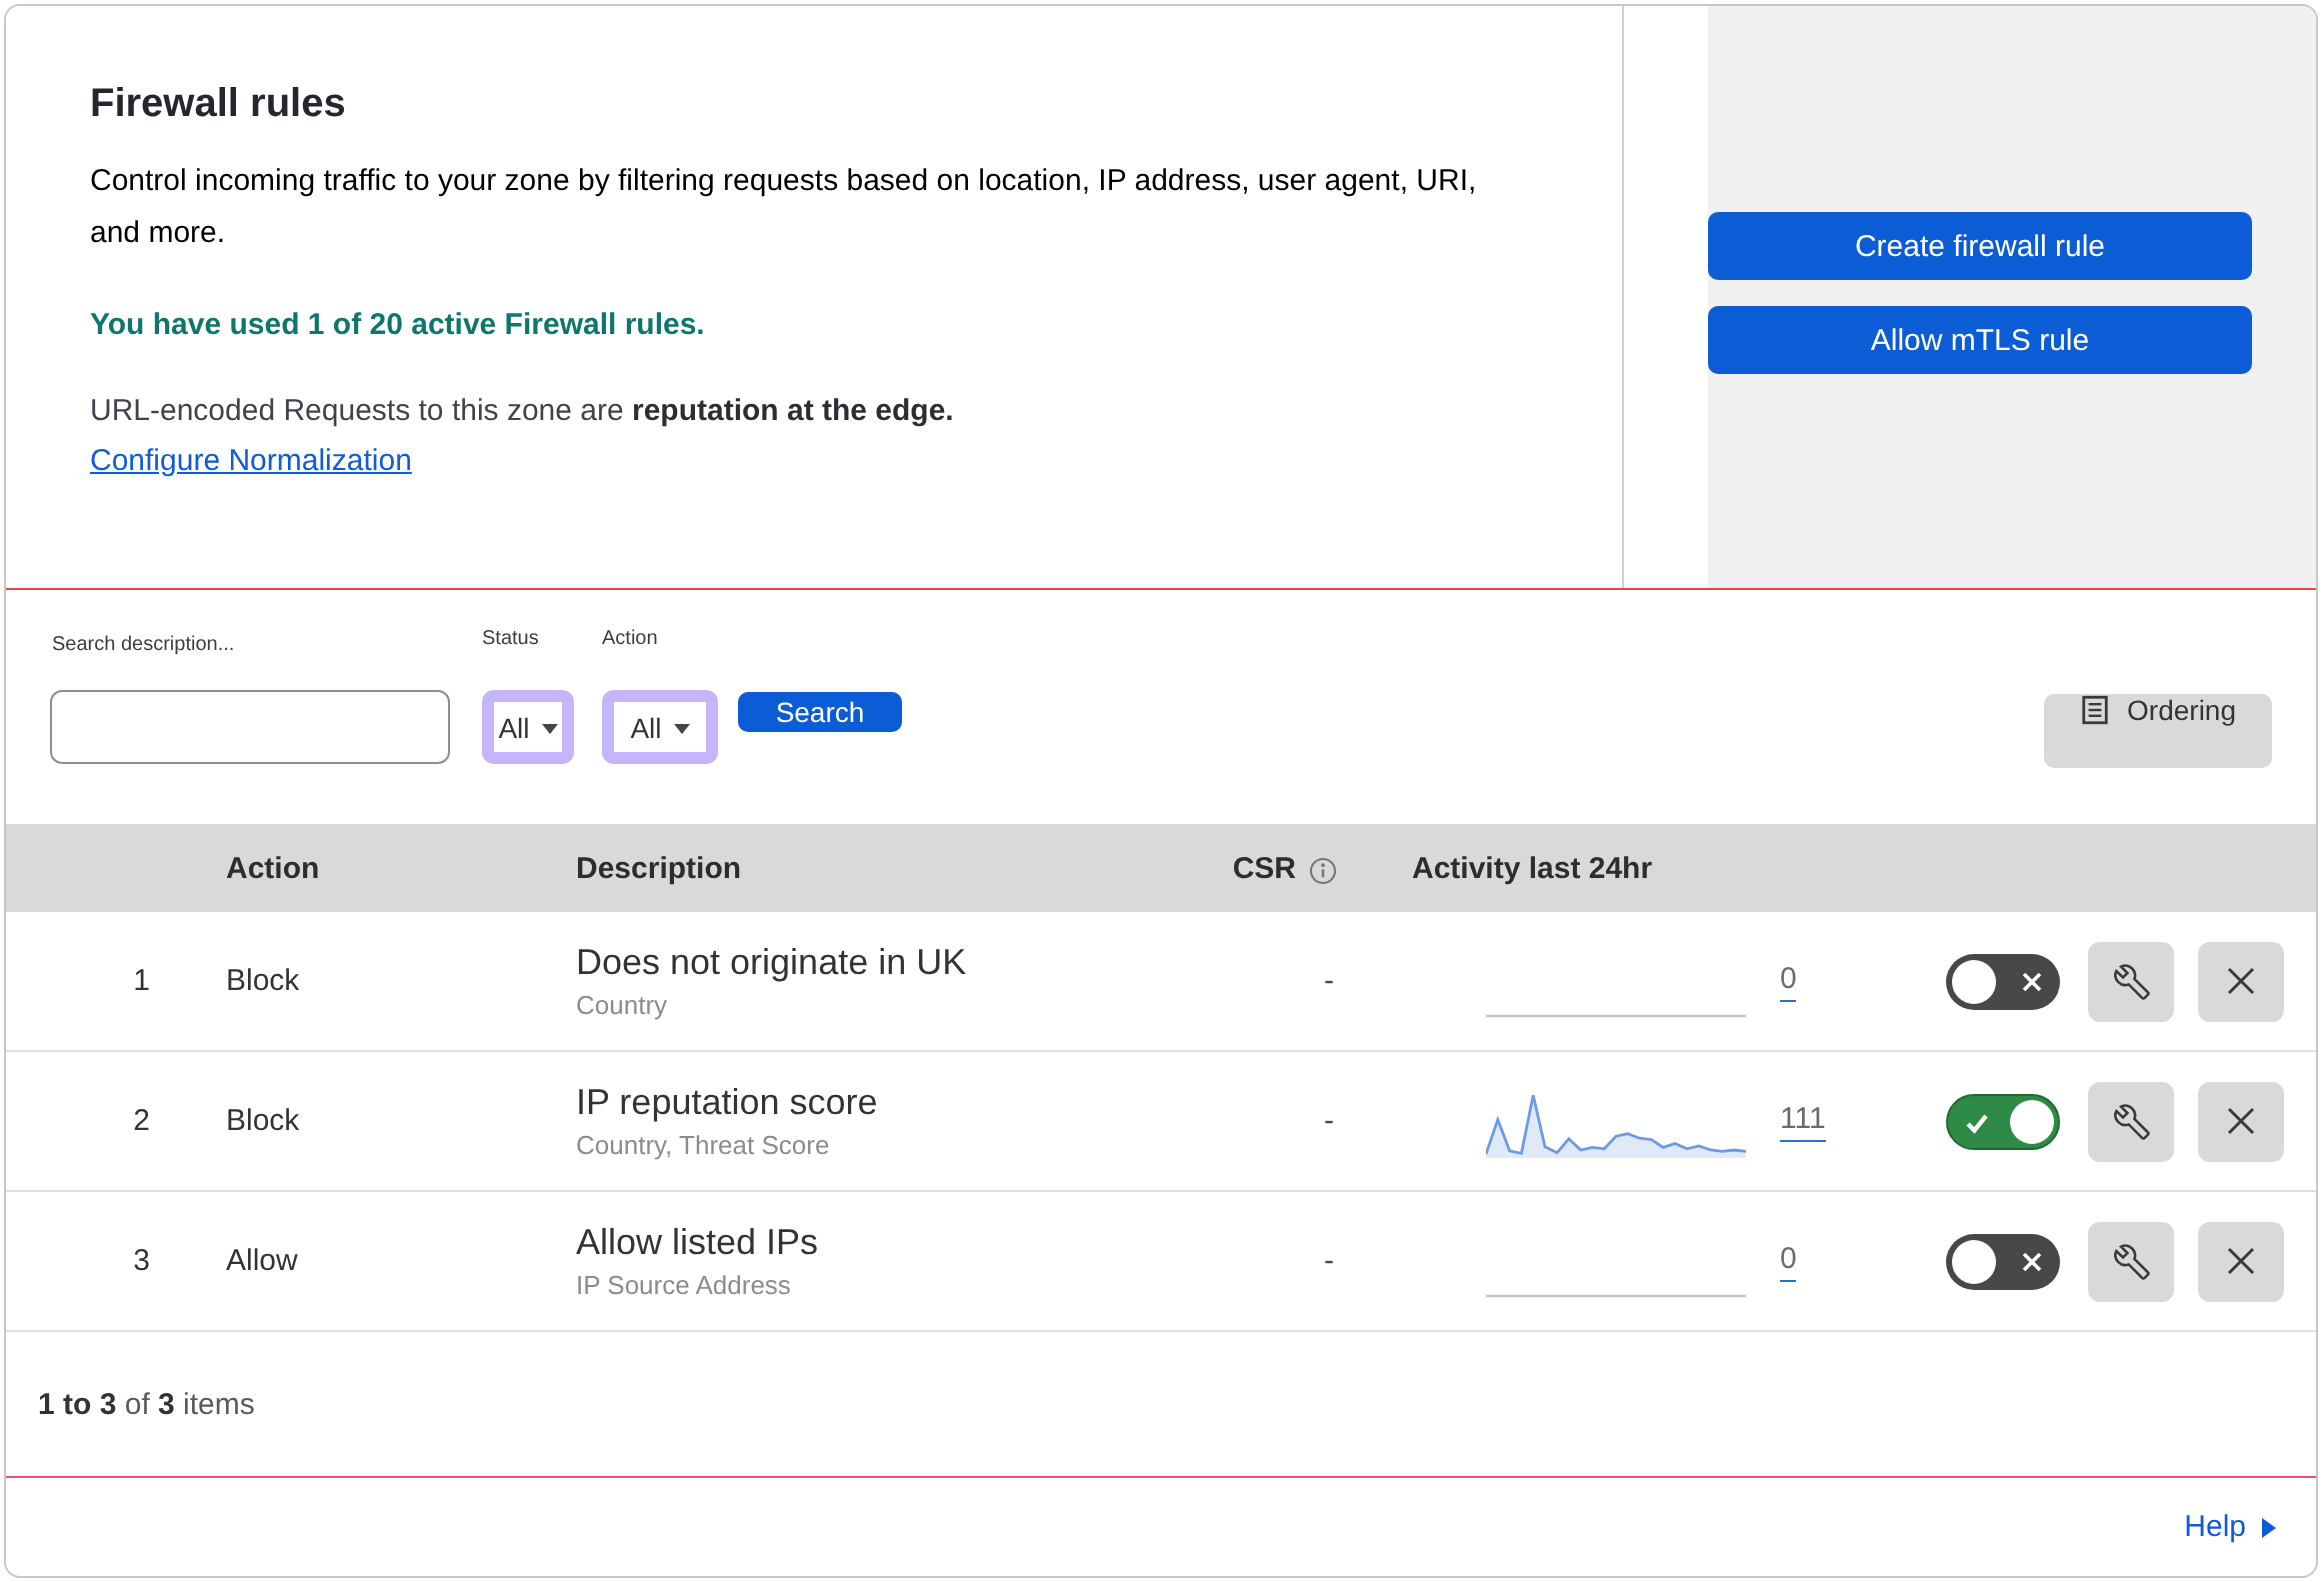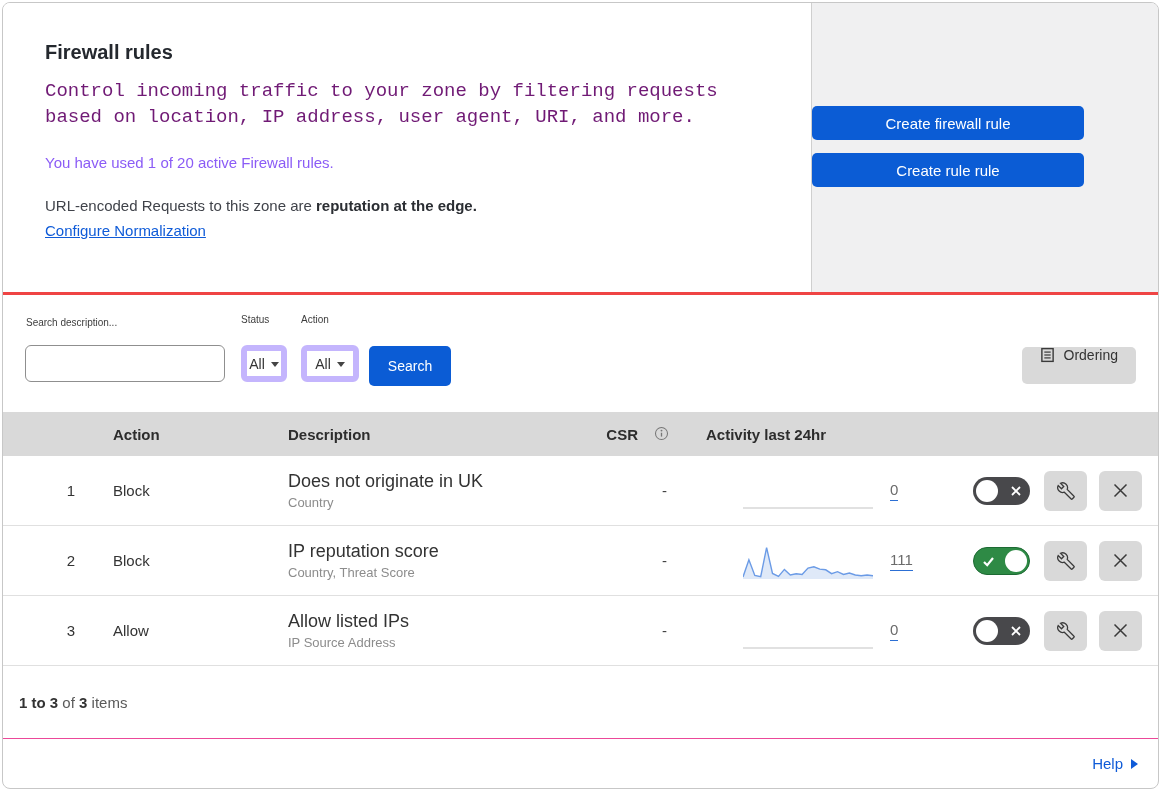--- a/index.html
+++ b/index.html
@@ -2,25 +2,25 @@
 <html><head>
 <meta charset="utf-8">
 <style>
   * { box-sizing: border-box; }
   html,body { margin:0; padding:0; width:1161px; height:791px; background:#fff;
     font-family:"Liberation Sans", sans-serif; color:#333; }
   .app { position:absolute; inset:2px; border:1px solid #c7c7c7; border-radius:8px;
     overflow:hidden; background:#fff; display:flex; flex-direction:column; }
 
   
-  .hero { display:flex; height:292px; border-bottom:3px solid #ef4444; flex:0 0 auto; }
+  .hero { display:flex; height:292px; border-bottom:1px solid #ef4444; flex:0 0 auto;gap:42px; }
   .hero-left { width:809px; background:#fff; border-right:1px solid #cfcfcf; padding:38px 48px 0 42px; }
   .hero-title { font-size:20px; font-weight:bold; color:#24282e; margin:0 0 14px 0; }
-  .hero-desc { font-size:19px; line-height:26px; color:#701a75; max-width:715px; margin:0 0 24px 0;font-family:Liberation Mono, monospace; }
-  .hero-usage { font-size:15px; font-weight:normal; color:#8b5cf6; margin:18px 0 26px 0; }
+  .hero-desc { font-size:15px; line-height:26px; color:#000000; max-width:715px; margin:0 0 24px 0; }
+  .hero-usage { font-size:15px; font-weight:bold; color:#0f766e; margin:18px 0 26px 0; }
   .hero-norm { font-size:15px; color:#40434a; margin:0 0 8px 0; }
   .hero-norm b { color:#2b2e33; }
   .hero-link { font-size:15px; color:#0f5bd8; text-decoration:underline; cursor:pointer; }
   .hero-right { flex:1; background:#f0f0f1; padding-top:103px; display:flex; flex-direction:column; align-items:flex-start; gap:13px; }
   .btn-primary { width:272px; height:34px; background:#0b5cd5; color:#fff; border:none; border-radius:5px;
     font-size:15px; font-family:inherit; cursor:pointer; }
 
   
   .filters { position:relative; height:117px; flex:0 0 auto; }
   .filters label { position:absolute; font-size:10px; color:#3d3d3d; }
@@ -28,31 +28,31 @@
   .lbl-status { left:238px; top:19px; }
   .lbl-action { left:298px; top:19px; }
   .search-box { position:absolute; left:22px; top:50px; width:200px; height:37px;
     border:1px solid #8f8f8f; border-radius:6px; background:#fff; display:flex; align-items:center; padding-left:10px; }
   .search-box input { border:none; outline:none; flex:1; height:100%; font-size:14px; font-family:inherit; background:transparent; margin-left:8px; }
   .dropdown { position:absolute; top:50px; height:37px; border:6px solid #c4b5fd; border-radius:6px;
     background:#fff; display:flex; align-items:center; justify-content:center; gap:6px; font-size:14px; color:#333; cursor:pointer; }
   .dd-status { left:238px; width:46px; }
   .dd-action { left:298px; width:58px; }
   .caret { width:0; height:0; border-left:4px solid transparent; border-right:4px solid transparent; border-top:5px solid #454545; margin-top:1px; }
-  .btn-search { position:absolute; left:366px; top:51px; width:82px; height:40px; background:#0b5cd5; color:#fff;
+  .btn-search { position:absolute; left:366px; top:51px; width:82px; height:20px; background:#0b5cd5; color:#fff;
     border:none; border-radius:5px; font-size:14px; font-family:inherit; cursor:pointer; }
   .btn-ordering { position:absolute; right:22px; top:52px; height:37px; padding:0 18px; background:#d9d9d9; color:#333;
     border:none; border-radius:5px; font-size:14px; font-family:inherit; display:flex; align-items:flex-start; gap:9px; cursor:pointer; }
 
   
   .thead { height:44px; background:#d9d9d9; display:grid; grid-template-columns:95px 175px 320px 80px 245px 1fr;
     align-items:center; font-size:15px; font-weight:bold; color:#2d2d2d; flex:0 0 auto; }
   .th-action { grid-column:2; padding-left:15px; }
   .th-desc { grid-column:3; padding-left:15px; }
-  .th-csr { grid-column:4; justify-self:end; padding-right:4px; display:flex; align-items:flex-start; gap:16px; }
+  .th-csr { grid-column:4; justify-self:end; padding-right:4px; display:flex; align-items:flex-end; gap:6px; }
   .th-activity { grid-column:5; padding-left:33px; }
   .trow { height:70px; display:grid; grid-template-columns:95px 175px 320px 80px 245px 1fr;
     align-items:center; border-bottom:1px solid #e0e0e0; }
   .col-num { justify-self:end; padding-right:23px; font-size:15px; color:#333; }
   .col-action { padding-left:15px; font-size:15px; color:#333; }
   .col-desc { padding-left:15px; }
   .desc-main { font-size:18px; color:#333; }
   .desc-sub { font-size:13px; color:#8c8c8c; margin-top:3px; }
   .col-csr { justify-self:end; padding-right:6px; font-size:15px; color:#444; }
   .col-activity { display:flex; align-items:center; padding-left:70px; }
@@ -90,21 +90,21 @@
   <div class="hero">
     <div class="hero-left">
       <h1 class="hero-title">Firewall rules</h1>
       <p class="hero-desc">Control incoming traffic to your zone by filtering requests based on location, IP address, user agent, URI, and more.</p>
       <p class="hero-usage">You have used 1 of 20 active Firewall rules.</p>
       <p class="hero-norm"><span>URL-encoded Requests to this zone are </span><b>reputation at the edge.</b></p>
       <a class="hero-link">Configure Normalization</a>
     </div>
     <div class="hero-right">
       <button class="btn-primary">Create firewall rule</button>
-      <button class="btn-primary">Create rule rule</button>
+      <button class="btn-primary">Allow mTLS rule</button>
     </div>
   </div>
 
   <div class="filters">
     <label class="lbl-search">Search description...</label>
     <div class="search-box">
       <svg width="15" height="15" viewBox="0 0 16 16">
         <circle cx="6.5" cy="6.5" r="4.8" fill="none" stroke="#555" stroke-width="1.4"></circle>
         <line x1="10.2" y1="10.2" x2="14.3" y2="14.3" stroke="#555" stroke-width="1.4"></line>
       </svg>

